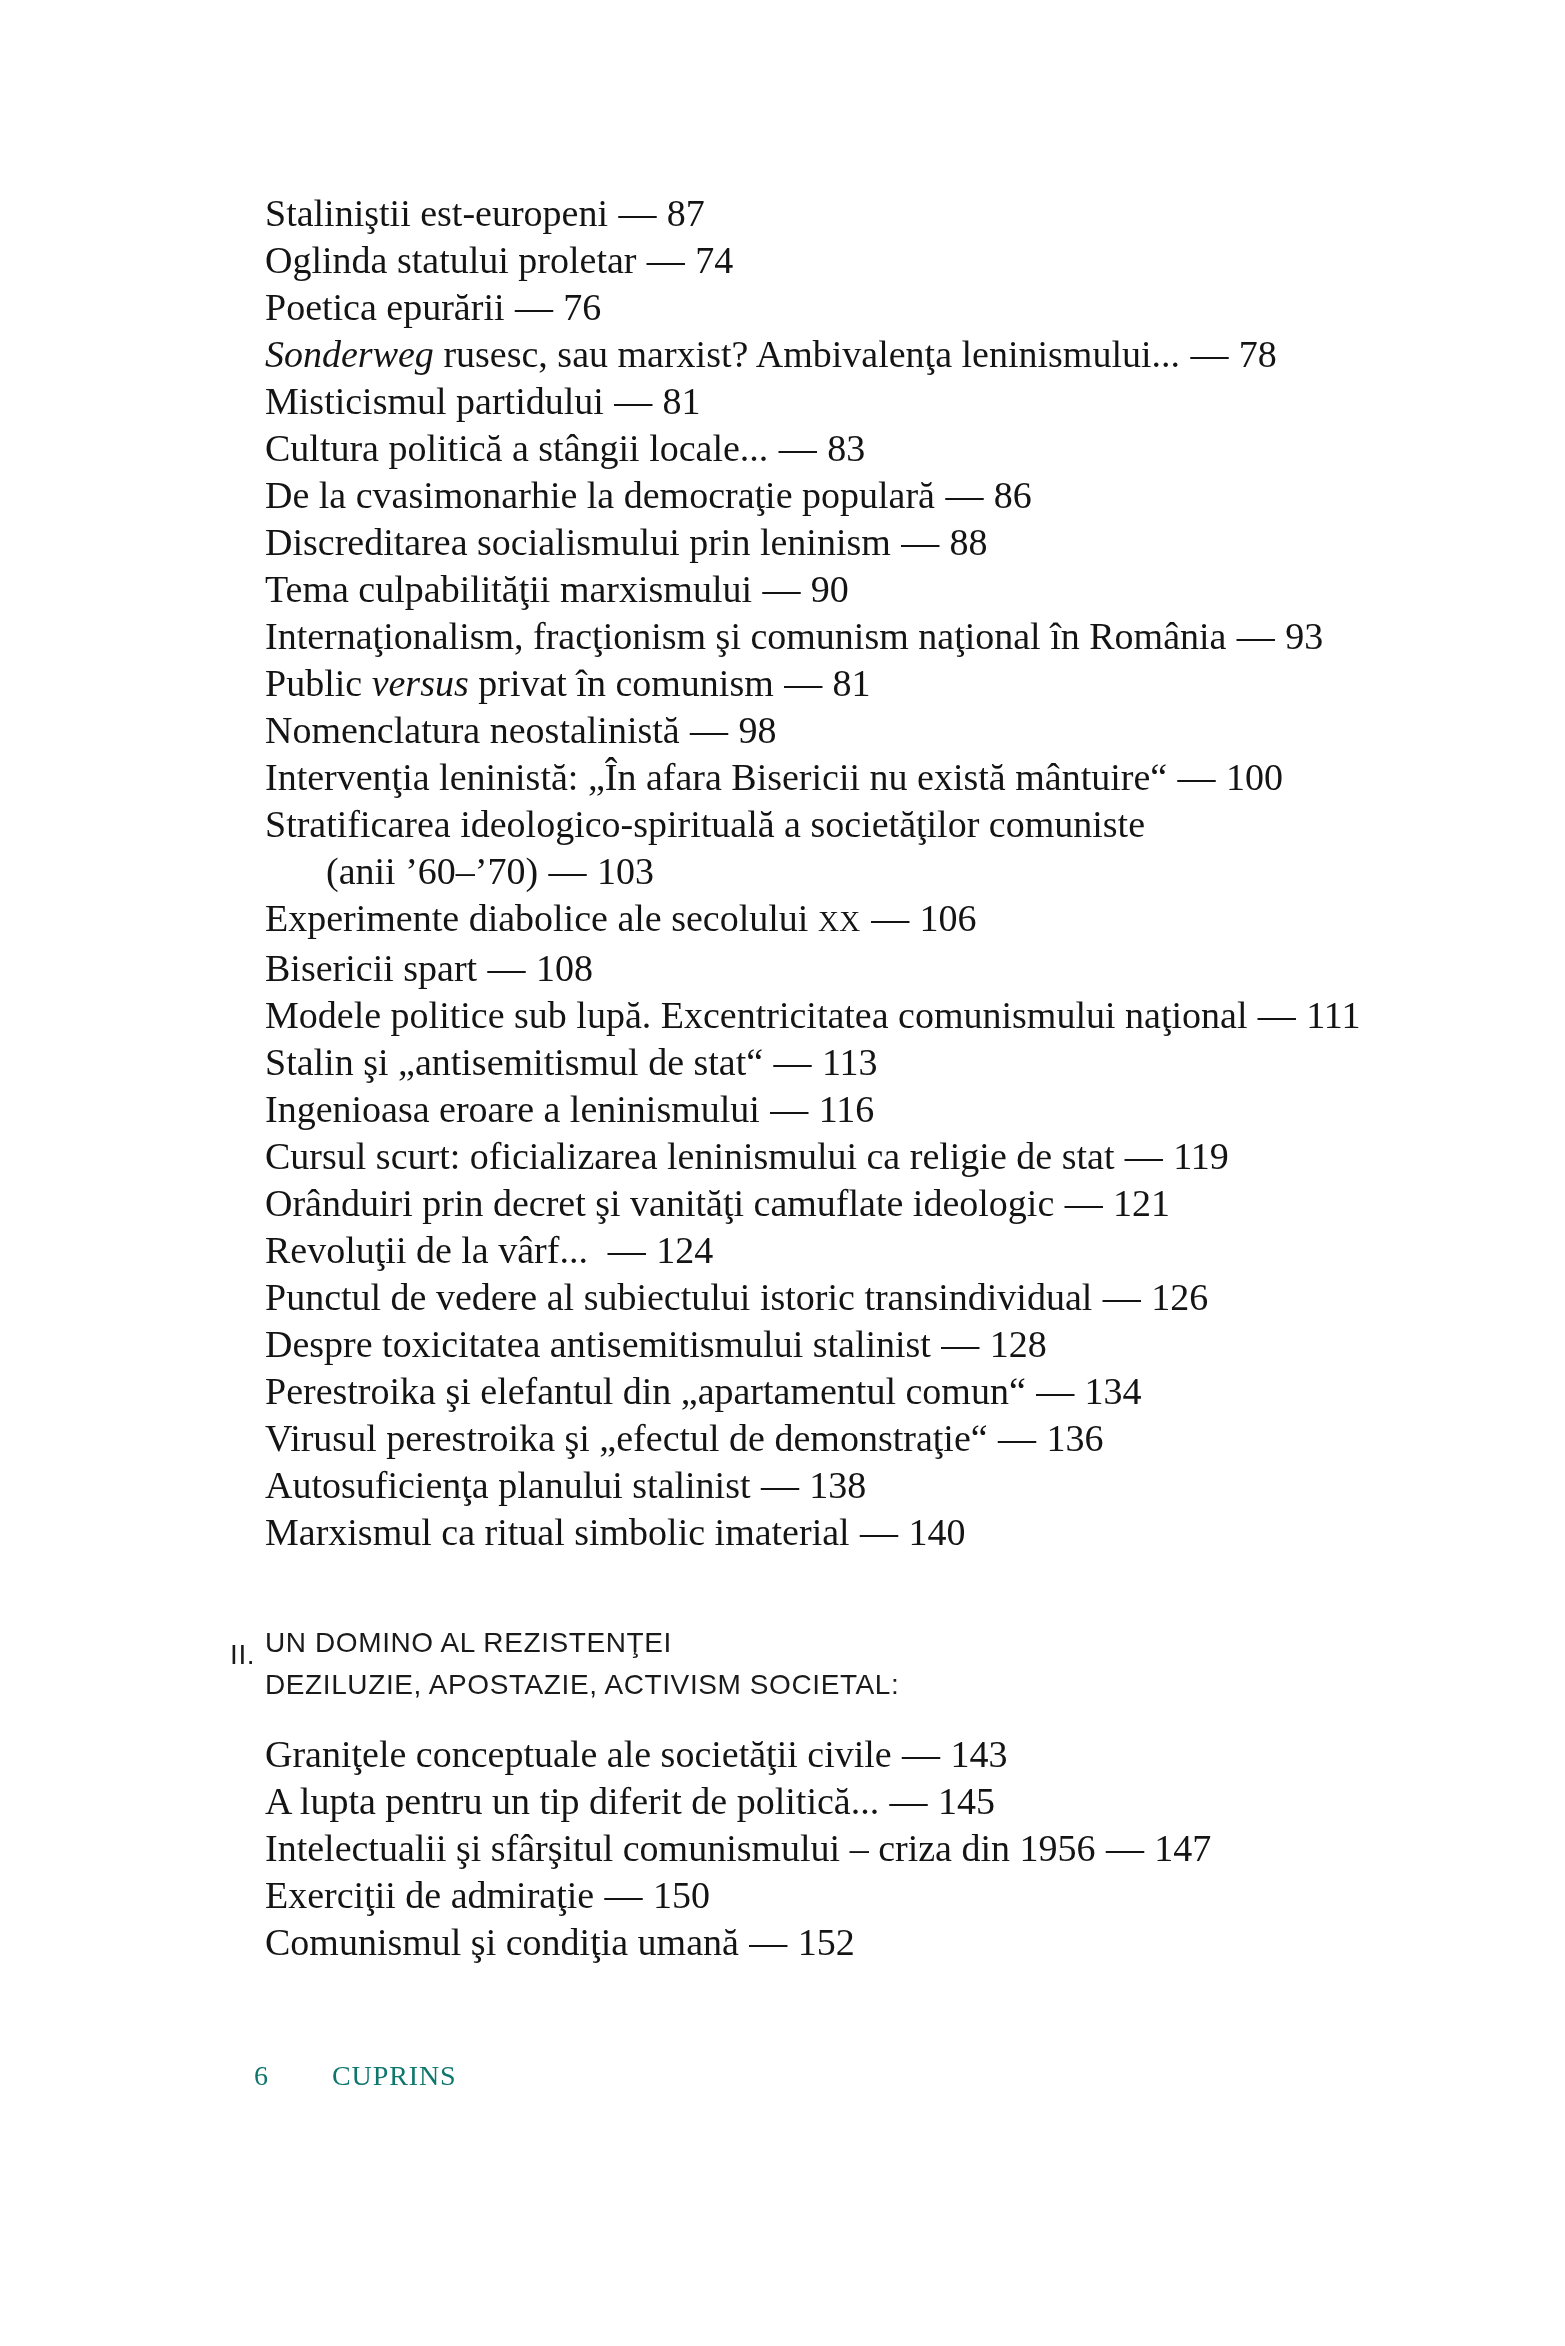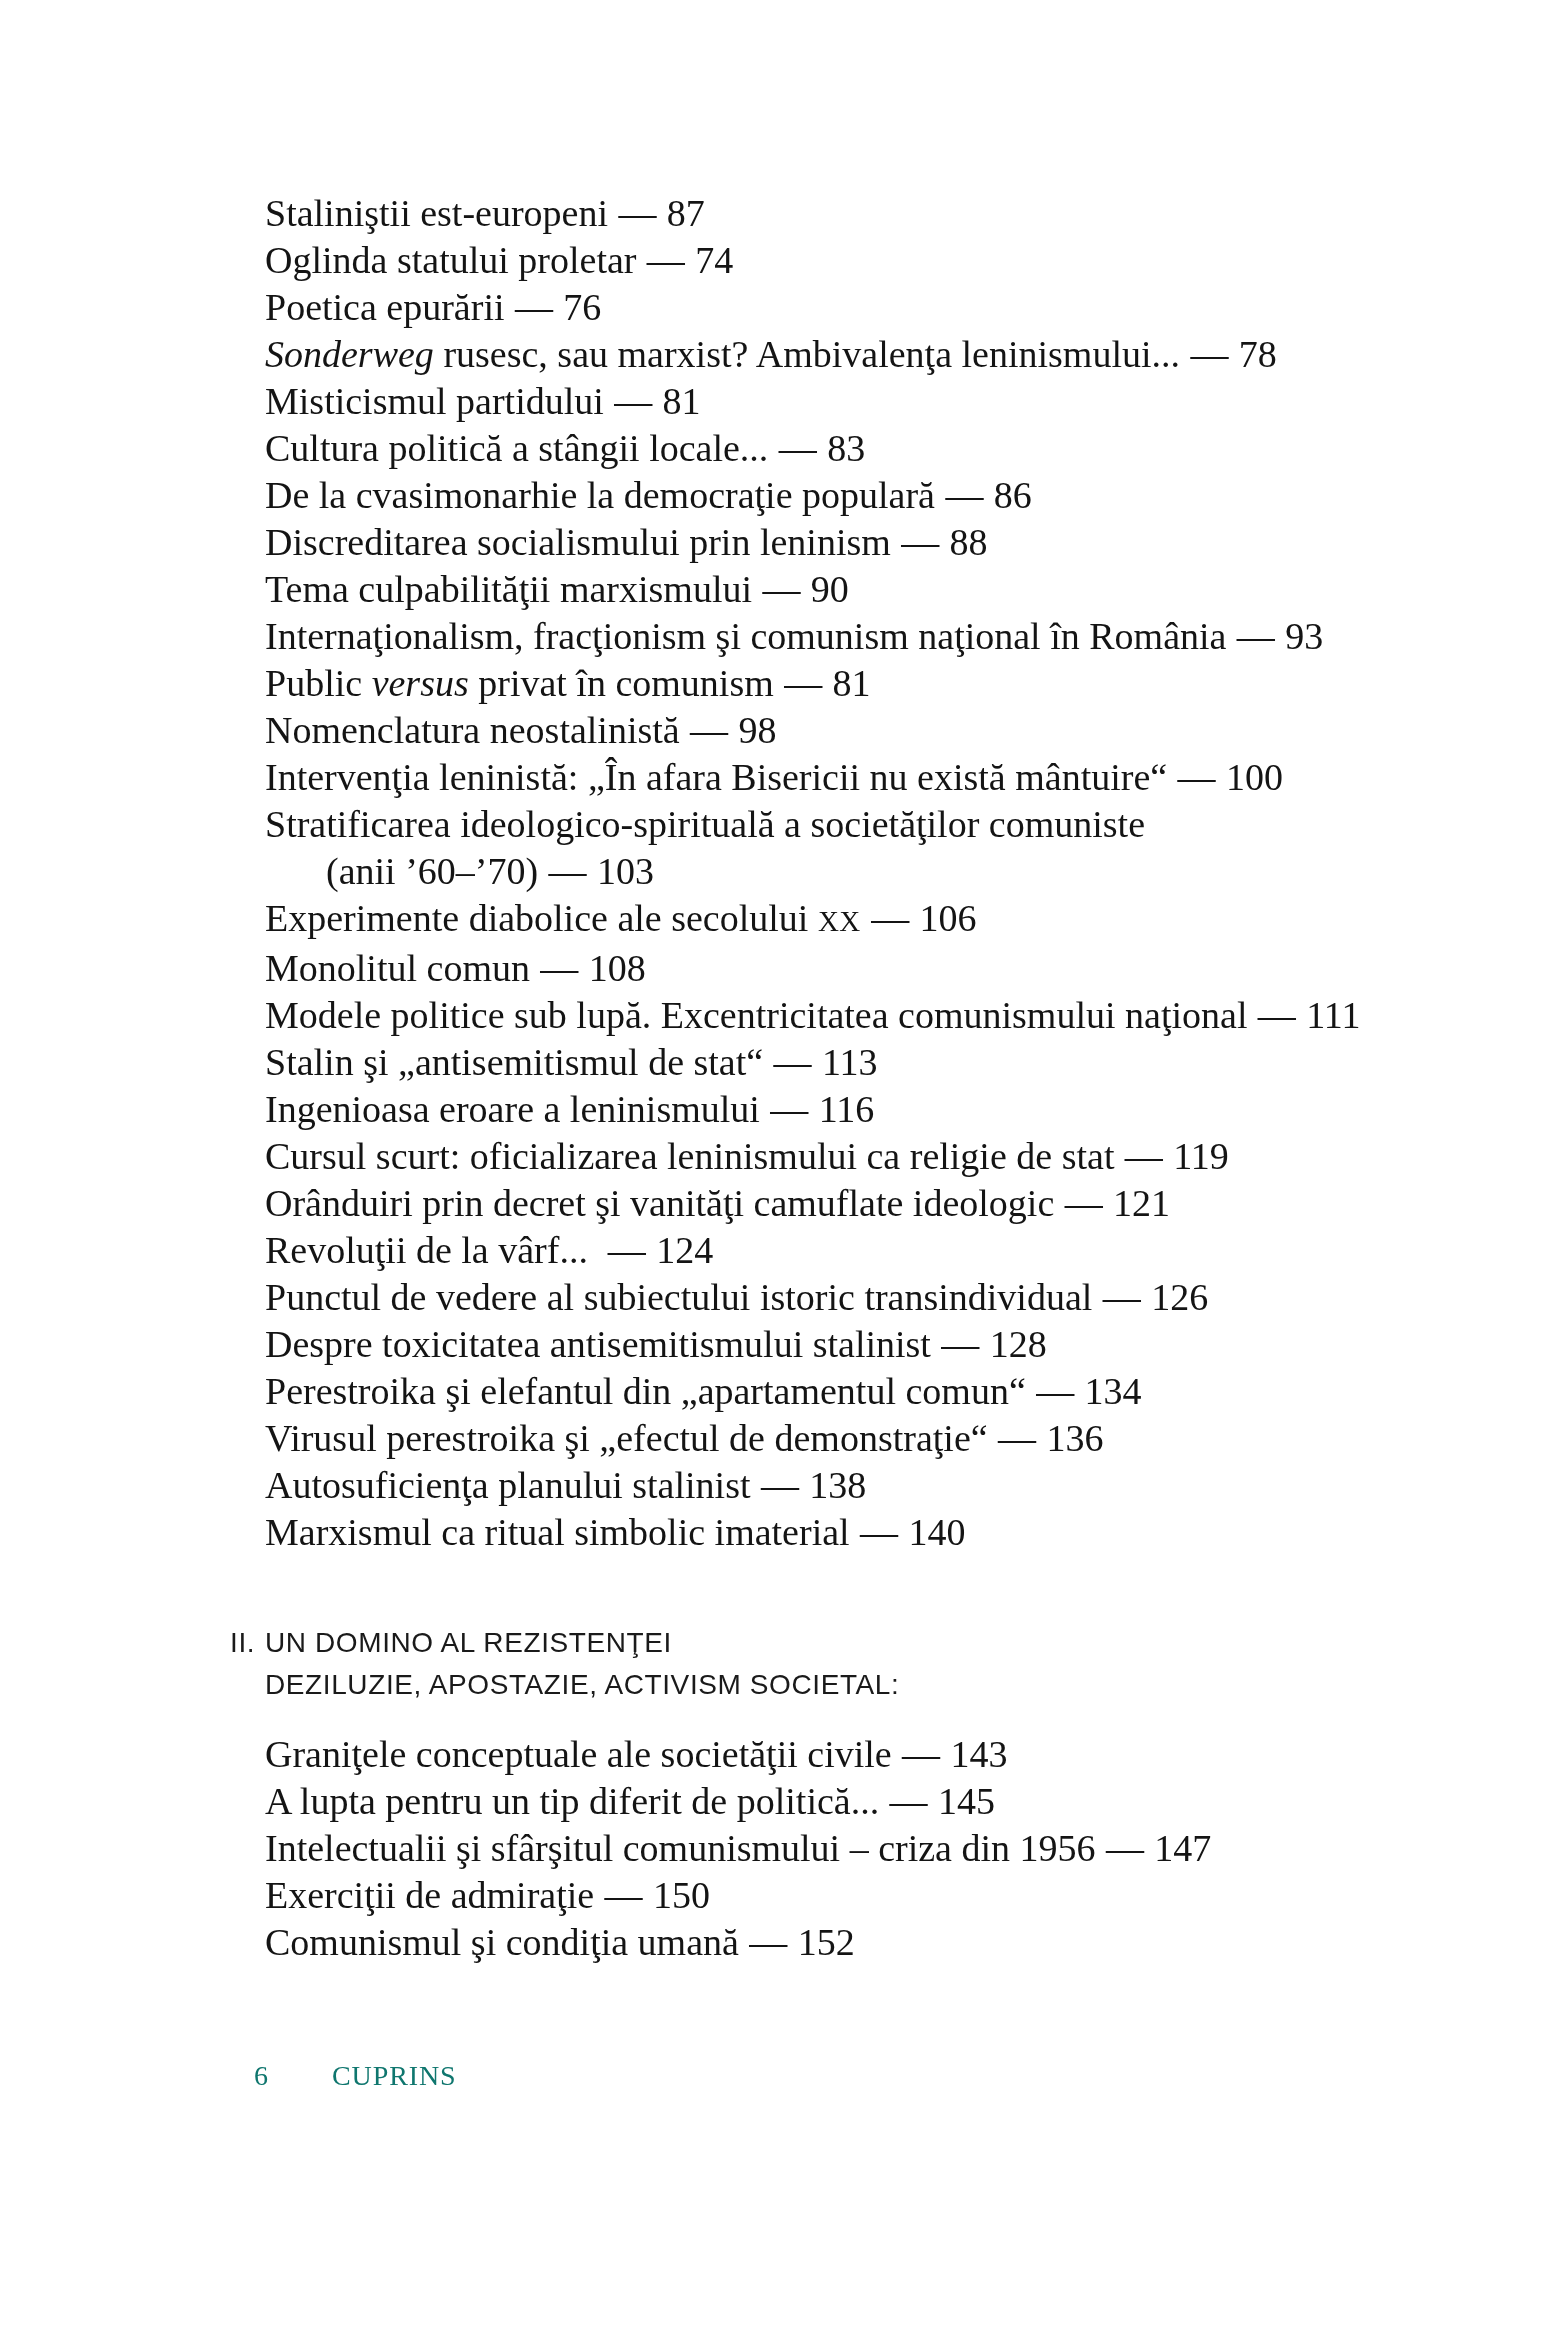--- a/index.html
+++ b/index.html
@@ -29,21 +29,21 @@
   .section-heading {
     position: relative;
     margin-top: 66px;
     margin-bottom: 24.6px;
     font-family: "Liberation Sans", sans-serif;
     font-size: 28px;
     line-height: 42px;
     letter-spacing: 0.6px;
     color: #1a1a1a;
   }
-  .heading-number { position: absolute; left: -35px; top: 0; }
+  .heading-number { position: absolute; left: -35px; top: 12px; }
   .heading-line { white-space: nowrap; }
   .footer {
     position: absolute;
     left: 254px; top: 2059px;
     font-family: Liberation Serif, serif;
     font-size: 28px;
     line-height: 34px;
     letter-spacing: 0.9px;
     color: #0f766e;
   }
@@ -64,21 +64,21 @@
         <div class="entry"><span class="title"><span>De la cvasimonarhie la democraţie populară</span></span><span class="dash">—</span><span class="page-num">86</span></div>
         <div class="entry"><span class="title"><span>Discreditarea socialismului prin leninism</span></span><span class="dash">—</span><span class="page-num">88</span></div>
         <div class="entry"><span class="title"><span>Tema culpabilităţii marxismului</span></span><span class="dash">—</span><span class="page-num">90</span></div>
         <div class="entry"><span class="title"><span>Internaţionalism, fracţionism şi comunism naţional în România</span></span><span class="dash">—</span><span class="page-num">93</span></div>
         <div class="entry"><span class="title"><span>Public </span><span class="seg-italic">versus</span><span> privat în comunism</span></span><span class="dash">—</span><span class="page-num">81</span></div>
         <div class="entry"><span class="title"><span>Nomenclatura neostalinistă</span></span><span class="dash">—</span><span class="page-num">98</span></div>
         <div class="entry"><span class="title"><span>Intervenţia leninistă: „În afara Bisericii nu există mântuire“</span></span><span class="dash">—</span><span class="page-num">100</span></div>
         <div class="entry"><span class="title"><span>Stratificarea ideologico-spirituală a societăţilor comuniste</span></span></div>
         <div class="entry indent"><span class="title"><span>(anii ’60–’70)</span></span><span class="dash">—</span><span class="page-num">103</span></div>
         <div class="entry"><span class="title"><span>Experimente diabolice ale secolului </span><span class="seg-smallcaps">XX</span></span><span class="dash">—</span><span class="page-num">106</span></div>
-        <div class="entry"><span class="title"><span>Monolitul comun</span></span><span class="dash">—</span><span class="page-num">108</span></div>
+        <div class="entry"><span class="title"><span>Bisericii spart</span></span><span class="dash">—</span><span class="page-num">108</span></div>
         <div class="entry"><span class="title"><span>Modele politice sub lupă. Excentricitatea comunismului naţional</span></span><span class="dash">—</span><span class="page-num">111</span></div>
         <div class="entry"><span class="title"><span>Stalin şi „antisemitismul de stat“</span></span><span class="dash">—</span><span class="page-num">113</span></div>
         <div class="entry"><span class="title"><span>Ingenioasa eroare a leninismului</span></span><span class="dash">—</span><span class="page-num">116</span></div>
         <div class="entry"><span class="title"><span>Cursul scurt: oficializarea leninismului ca religie de stat</span></span><span class="dash">—</span><span class="page-num">119</span></div>
         <div class="entry"><span class="title"><span>Orânduiri prin decret şi vanităţi camuflate ideologic</span></span><span class="dash">—</span><span class="page-num">121</span></div>
         <div class="entry"><span class="title"><span>Revoluţii de la vârf... </span></span><span class="dash">—</span><span class="page-num">124</span></div>
         <div class="entry"><span class="title"><span>Punctul de vedere al subiectului istoric transindividual</span></span><span class="dash">—</span><span class="page-num">126</span></div>
         <div class="entry"><span class="title"><span>Despre toxicitatea antisemitismului stalinist</span></span><span class="dash">—</span><span class="page-num">128</span></div>
         <div class="entry"><span class="title"><span>Perestroika şi elefantul din „apartamentul comun“</span></span><span class="dash">—</span><span class="page-num">134</span></div>
         <div class="entry"><span class="title"><span>Virusul perestroika şi „efectul de demonstraţie“</span></span><span class="dash">—</span><span class="page-num">136</span></div>

